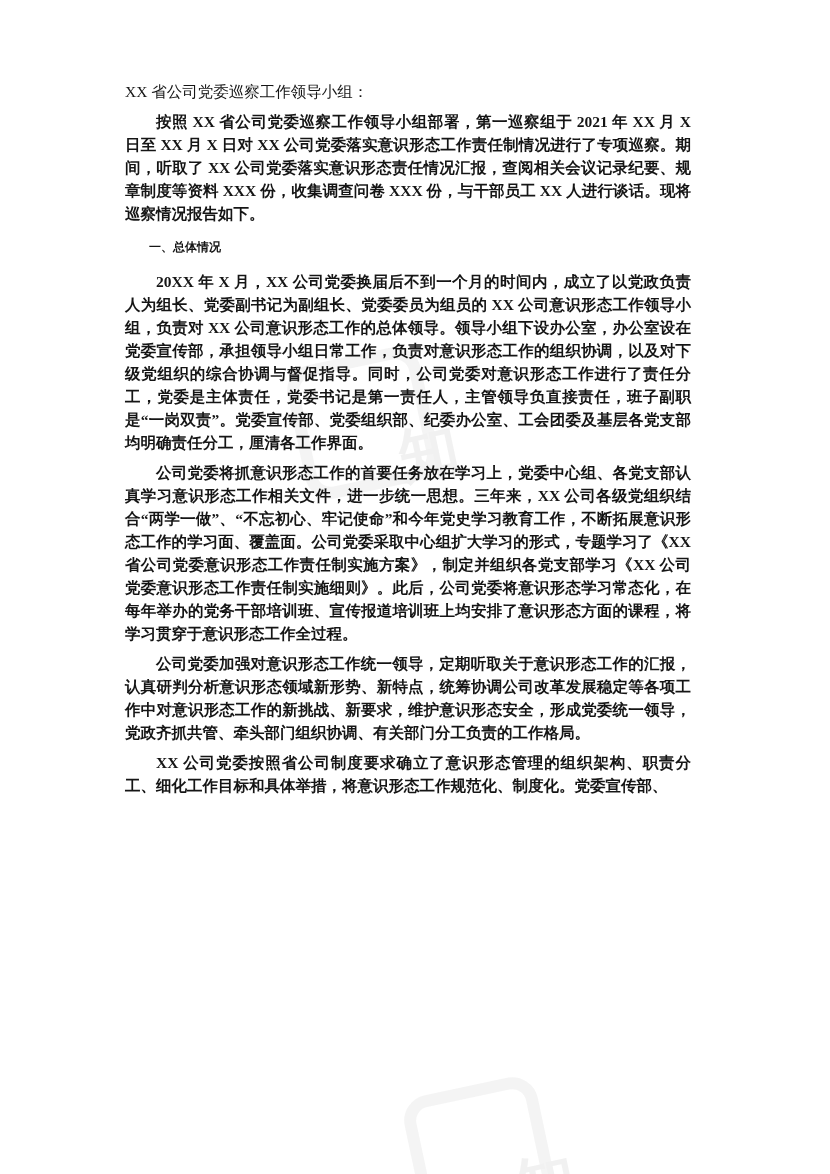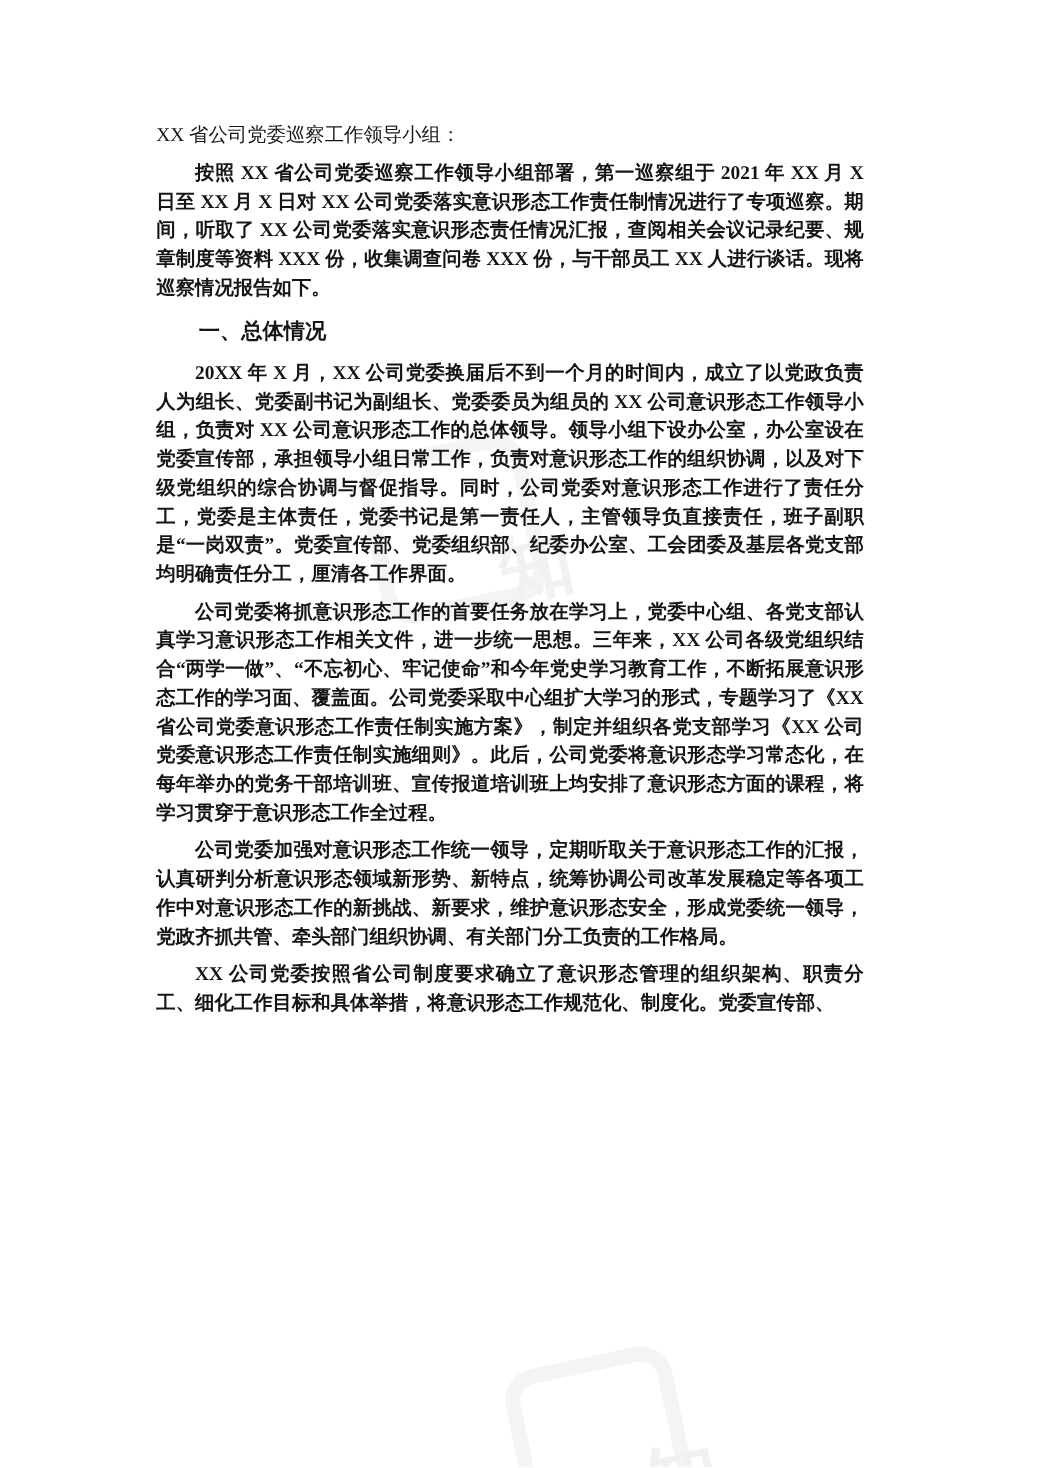--- a/index.html
+++ b/index.html
@@ -12,39 +12,39 @@
     width: 830px;
     height: 1174px;
     background: #ffffff;
     overflow: hidden;
     font-family: "Liberation Serif", "DejaVu Serif", serif;
     color: #151515;
   }
   .content {
     position: absolute;
     left: 125px;
-    top: 97px;
+    top: 80px;
     width: 582px;
     font-size: 15.5px;
     line-height: 23px;
     text-align: justify;
   }
   .salutation {
     margin: 0 0 7px 0;
     text-indent: 0;
   }
   .para {
     margin: 0 16px 7px 0;
     text-indent: 2em;
     font-weight: bold;
   }
   .heading {
     margin: 11px 0 11px 0;
     text-indent: 2em;
-    font-size: 17px;
+    font-size: 12px;
     font-weight: 700;
     line-height: 23px;
   }
   
   .watermark {
     position: absolute;
     transform: rotate(-12deg);
     opacity: 0.55;
     pointer-events: none;
   }

